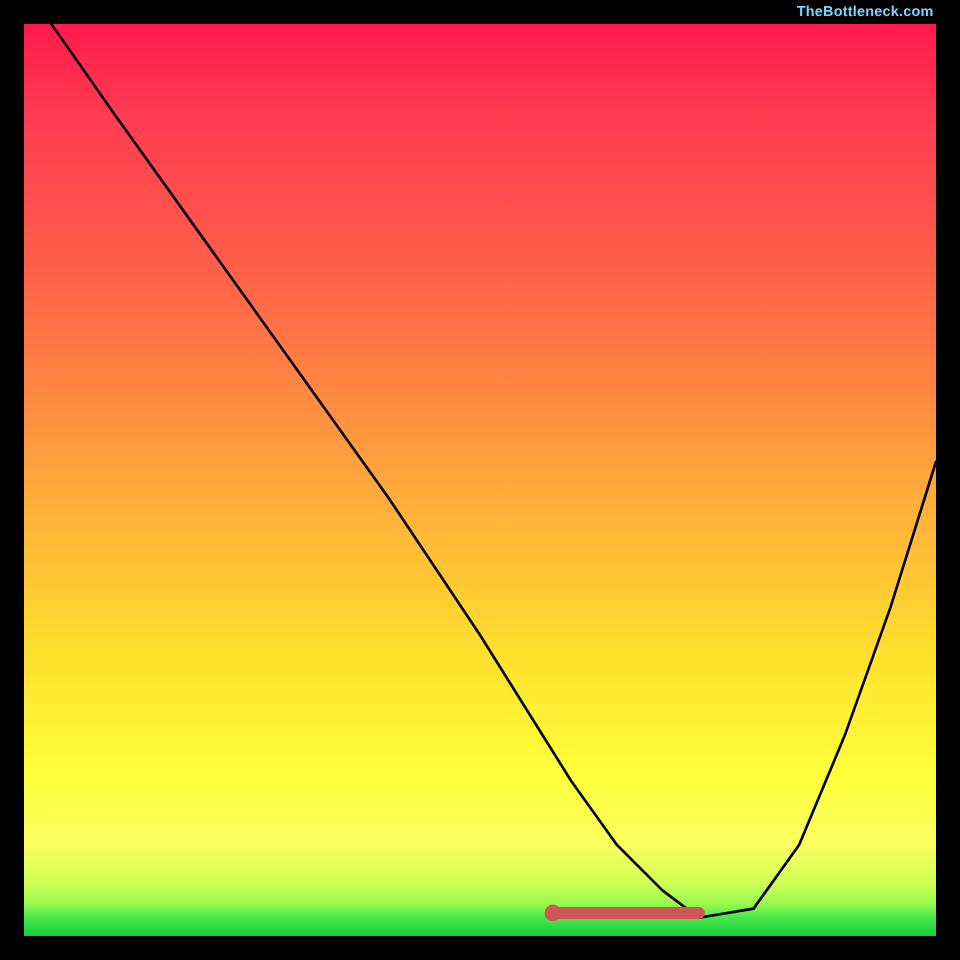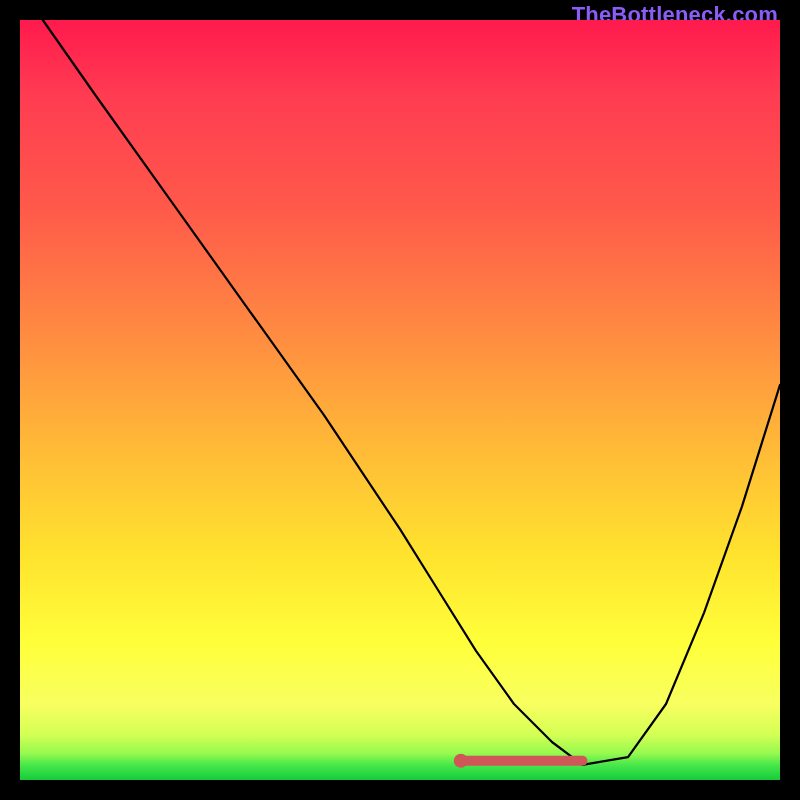--- a/index.html
+++ b/index.html
@@ -36,22 +36,22 @@
       #d4ff55 94%,
       #97f94e 96.5%,
       #48e84a 98%,
       #14cc3c 100%
     );
   }
   .watermark {
     position: absolute;
     top: 2px;
     right: 22px;
-    color: #8b5cf6;
-    font-size: 22px;
+    color: #7dd3fc;
+    font-size: 12px;
     font-weight: 600;
     letter-spacing: 0.2px;
   }
   svg.overlay {
     position: absolute;
     left: 0;
     top: 0;
     width: 760px;
     height: 760px;
     overflow: visible;

